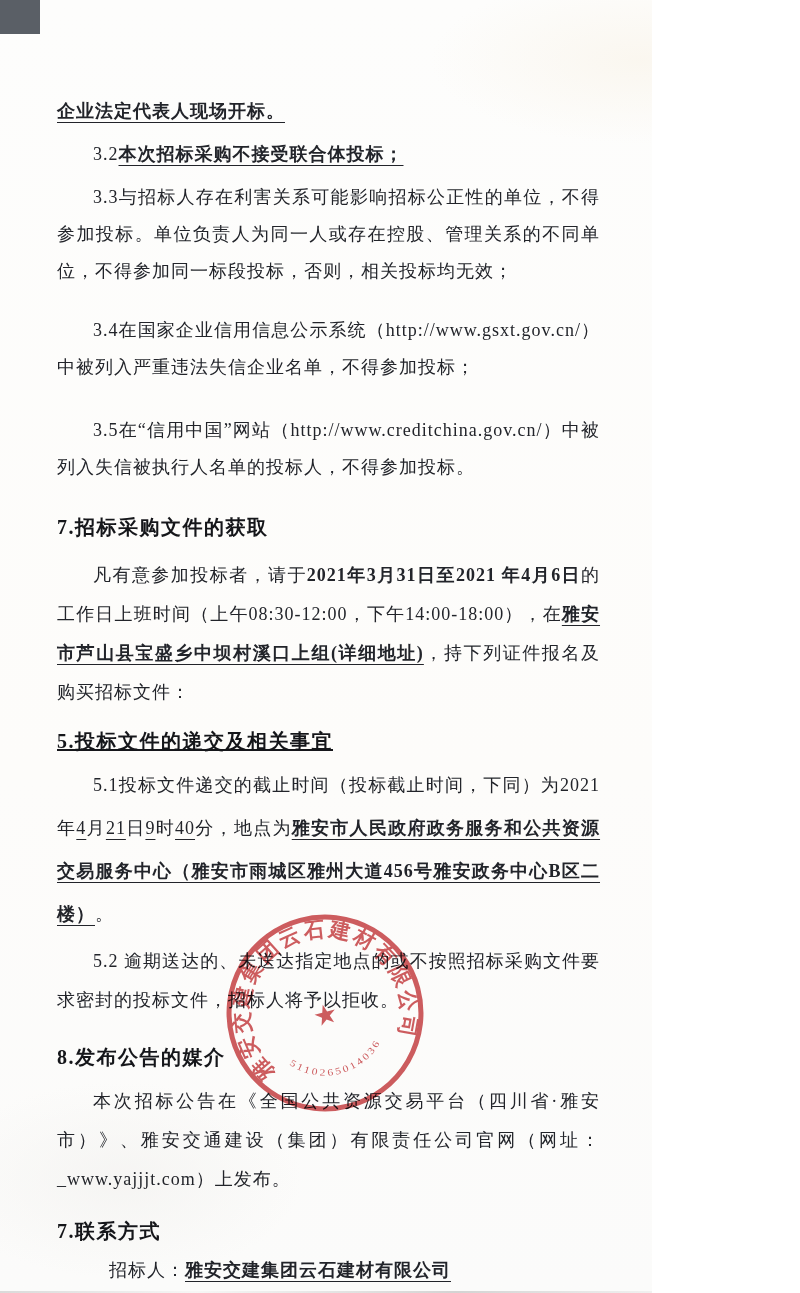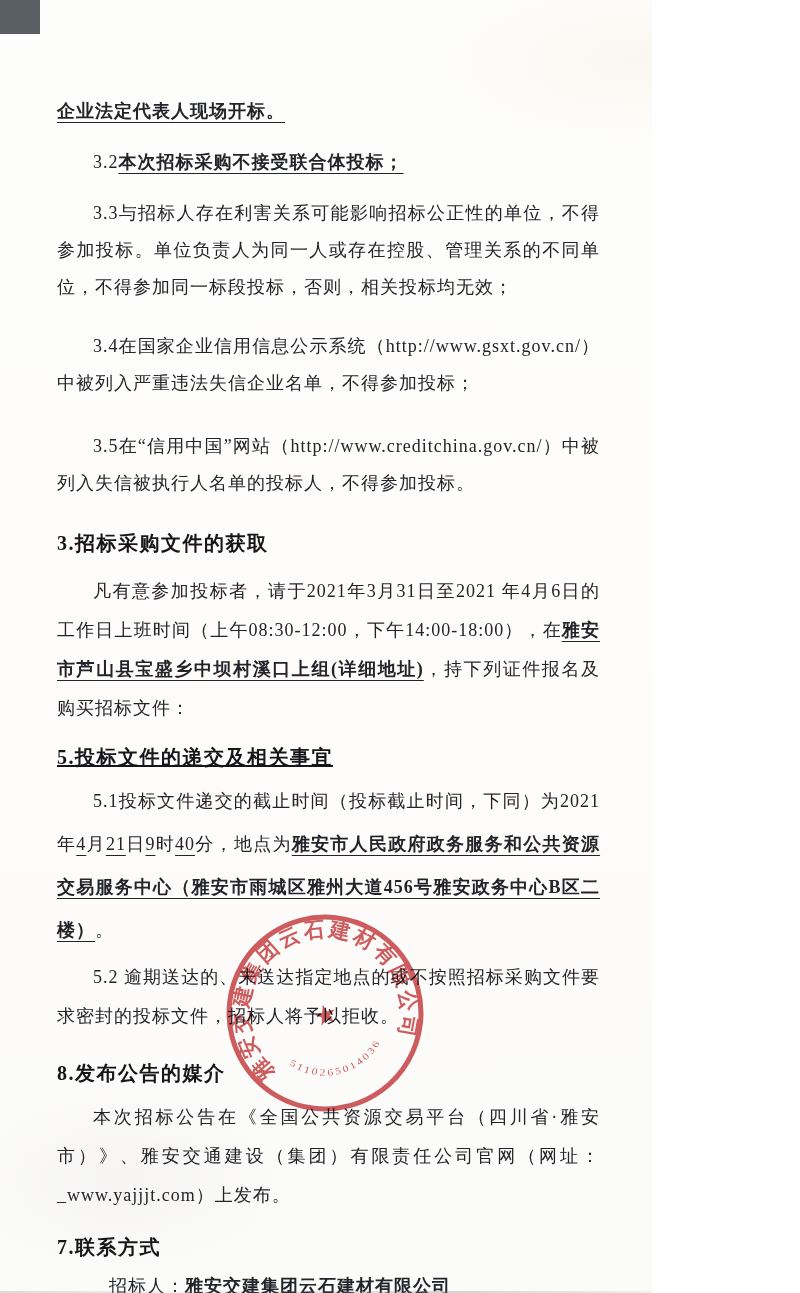--- a/index.html
+++ b/index.html
@@ -33,30 +33,30 @@
     position: relative;
     padding: 93px 52px 0 57px;
     font-size: 18px;
     letter-spacing: 1px;
     line-height: 37px;
     text-align: justify;
   }
   .para { text-indent: 2em; }
   .noindent { text-indent: 0; }
   .u  { text-decoration: underline; text-underline-offset: 5px; }
-  .b  { font-weight: normal; }
+  .b  { font-weight: bold; }
   .bu { font-weight: bold; text-decoration: underline; text-underline-offset: 5px; }
   .heading {
     font-weight: bold;
     color: #15161a;
     font-size: 20px;
     letter-spacing: 1.5px;
     line-height: 26px;
   }
-  .mt1 { margin-top: 14px; }
+  .mt1 { margin-top: 6px; }
   .mt2 { margin-top: 22px; }
   .mt3 { margin-top: 26px; }
   .sec4-para { line-height: 39px; margin-top: 16px; }
   .items { margin-top: 6px; line-height: 38px; }
   .item { text-indent: 2.2em; }
   .h4-heading { margin-top: 28px; }
   .h5-heading { margin-top: 16px; text-decoration: underline; }
   .h6-heading { margin-top: 24px; }
   .h7-heading { margin-top: 19px; }
   .sec51 { line-height: 43px; margin-top: 10px; }
@@ -98,21 +98,21 @@
     <p class="noindent"><span class="bu">企业法定代表人现场开标。</span></p>
 
     <p class="para mt1"><span>3.2</span><span class="bu">本次招标采购不接受联合体投标；</span></p>
 
     <p class="para mt1"><span>3.3与招标人存在利害关系可能影响招标公正性的单位，不得参加投标。单位负责人为同一人或存在控股、管理关系的不同单位，不得参加同一标段投标，否则，相关投标均无效；</span></p>
 
     <p class="para mt2"><span>3.4在国家企业信用信息公示系统（</span><span>http://www.gsxt.gov.cn/</span><span>）中被列入严重违法失信企业名单，不得参加投标；</span></p>
 
     <p class="para mt3"><span>3.5在“信用中国”网站（</span><span>http://www.creditchina.gov.cn/</span><span>）中被列入失信被执行人名单的投标人，不得参加投标。</span></p>
 
-    <p class="heading h4-heading">3.招标采购文件的获取</p>
+    <p class="heading h4-heading">7.招标采购文件的获取</p>
 
     <p class="para sec4-para"><span>凡有意参加投标者，请于</span><span class="b">2021年3月31日至2021 年4月6日</span><span>的工作日上班时间（上午08:30-12:00，下午14:00-18:00），在</span><span class="bu">雅安市芦山县宝盛乡中坝村溪口上组(详细地址)</span><span>，持下列证件报名及购买招标文件：</span></p>
 
 
     <p class="heading h5-heading">5.投标文件的递交及相关事宜</p>
 
     <p class="para sec51"><span>5.1投标文件递交的截止时间（投标截止时间，下同）为2021年</span><span class="u">4</span><span>月</span><span class="u">21</span><span>日</span><span class="u">9</span><span>时</span><span class="u">40</span><span>分，地点为</span><span class="bu">雅安市人民政府政务服务和公共资源交易服务中心（雅安市雨城区雅州大道456号雅安政务中心B区二楼）</span><span>。</span></p>
 
     <p class="para sec52">5.2 逾期送达的、未送达指定地点的或不按照招标采购文件要求密封的投标文件，招标人将予以拒收。</p>
 

